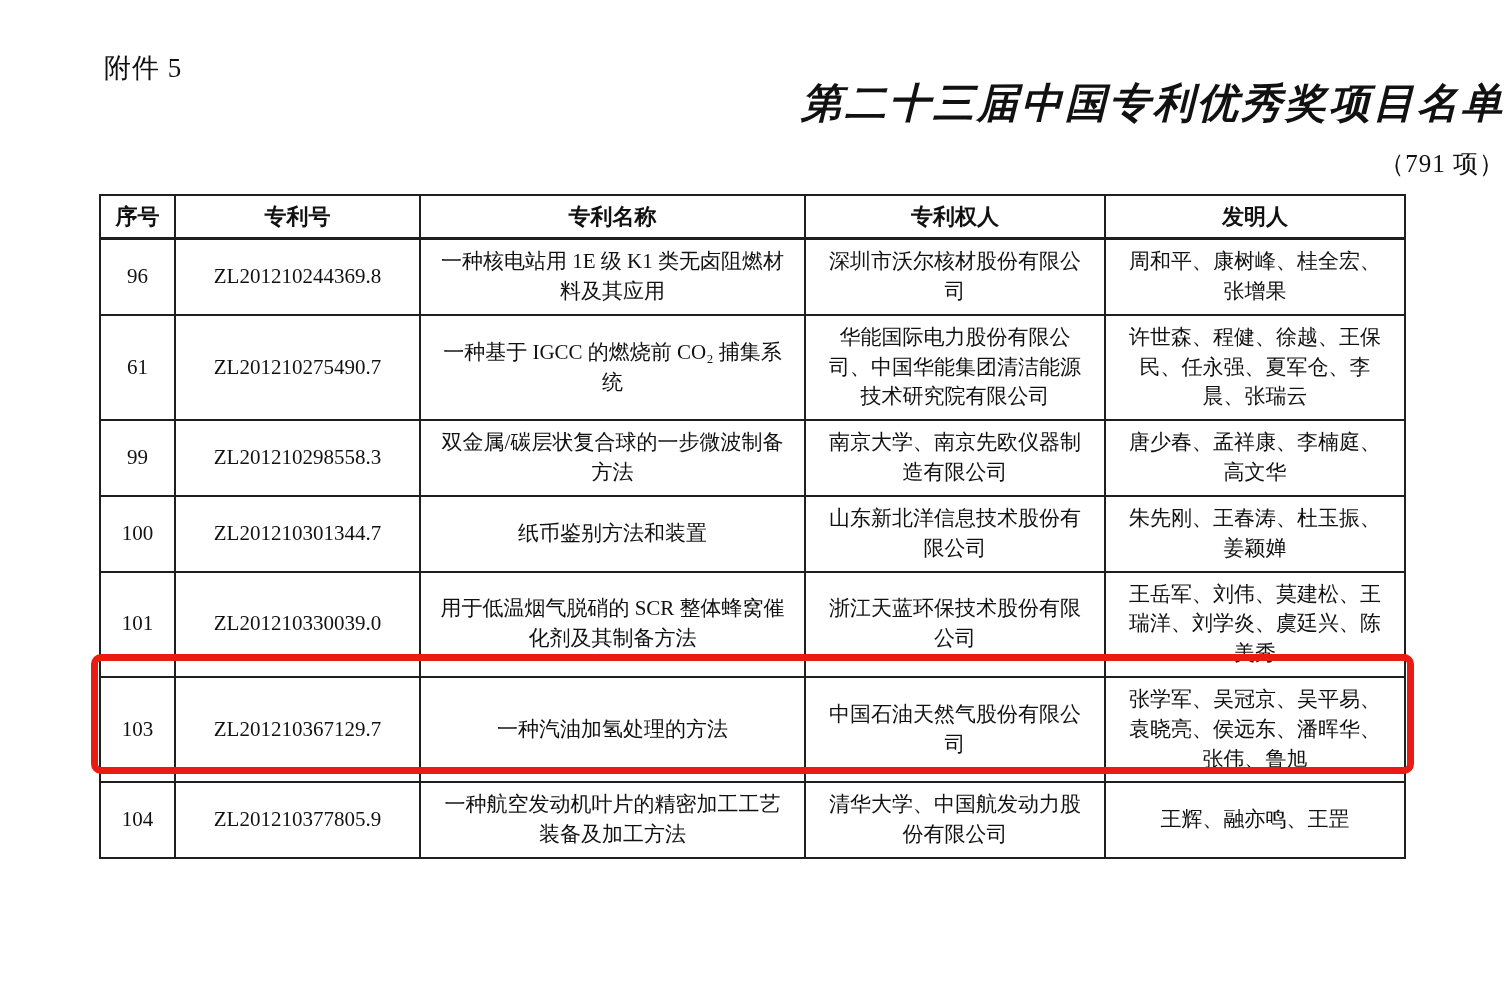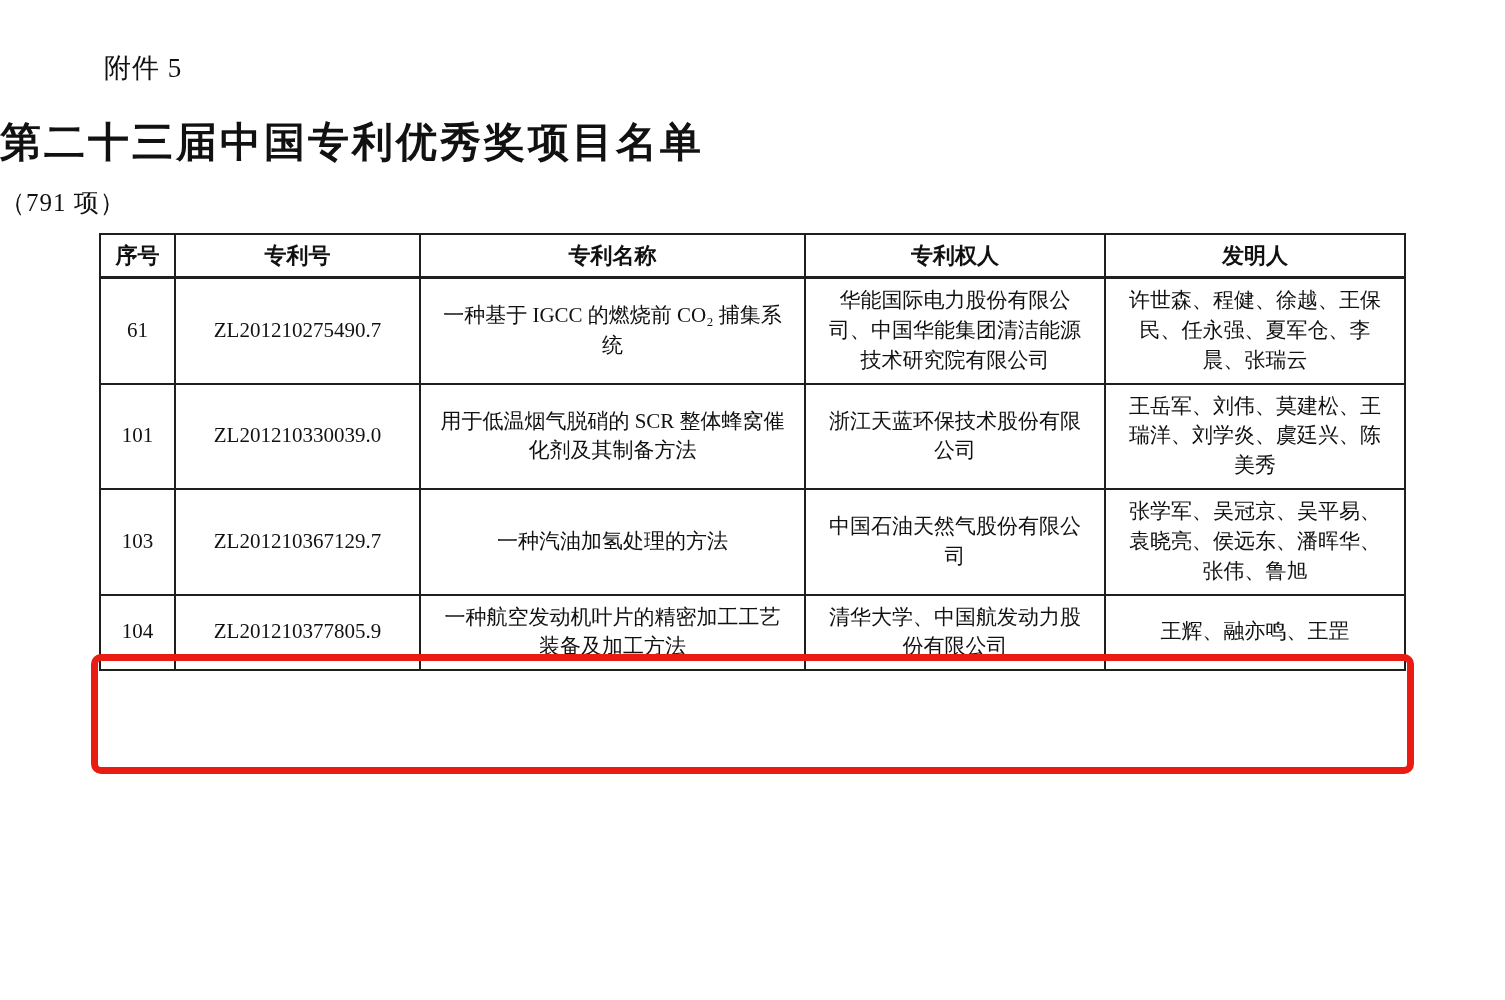--- a/index.html
+++ b/index.html
@@ -14,29 +14,30 @@
   }
   .attachment {
     position: absolute;
     left: 104px;
     top: 30px;
     font-size: 27px;
     letter-spacing: 1px;
     margin-top: 20px;
   }
   .title {
-    padding-top: 115px;
-    text-align: left;
+    padding-top: 76px;
+    text-align: right;
     font-size: 41px;
     font-weight: bold;
     letter-spacing: 3px;
+    font-style: italic;
   }
   .subtitle {
     margin-top: 16px;
-    text-align: left;
+    text-align: right;
     font-size: 25px;
     letter-spacing: 1px;
   }
   table.patents {
     border-collapse: collapse;
     table-layout: fixed;
     width: 1305px;
     margin: 14px auto 0 auto;
   }
   .patents th, .patents td {
@@ -90,25 +91,46 @@
     <tr>
       <th>序号</th>
       <th>专利号</th>
       <th>专利名称</th>
       <th>专利权人</th>
       <th>发明人</th>
     </tr>
   </thead>
   <tbody>
     <tr>
+      <td>96</td>
+      <td>ZL201210244369.8</td>
+      <td>一种核电站用 1E 级 K1 类无卤阻燃材料及其应用</td>
+      <td>深圳市沃尔核材股份有限公司</td>
+      <td>周和平、康树峰、桂全宏、张增果</td>
+    </tr>
+    <tr>
       <td>61</td>
       <td>ZL201210275490.7</td>
       <td>一种基于 IGCC 的燃烧前 CO₂ 捕集系统</td>
       <td>华能国际电力股份有限公司、中国华能集团清洁能源技术研究院有限公司</td>
       <td>许世森、程健、徐越、王保民、任永强、夏军仓、李晨、张瑞云</td>
+    </tr>
+    <tr>
+      <td>99</td>
+      <td>ZL201210298558.3</td>
+      <td>双金属/碳层状复合球的一步微波制备方法</td>
+      <td>南京大学、南京先欧仪器制造有限公司</td>
+      <td>唐少春、孟祥康、李楠庭、高文华</td>
+    </tr>
+    <tr>
+      <td>100</td>
+      <td>ZL201210301344.7</td>
+      <td>纸币鉴别方法和装置</td>
+      <td>山东新北洋信息技术股份有限公司</td>
+      <td>朱先刚、王春涛、杜玉振、姜颖婵</td>
     </tr>
     <tr class="highlight">
       <td>101</td>
       <td>ZL201210330039.0</td>
       <td>用于低温烟气脱硝的 SCR 整体蜂窝催化剂及其制备方法</td>
       <td>浙江天蓝环保技术股份有限公司</td>
       <td>王岳军、刘伟、莫建松、王瑞洋、刘学炎、虞廷兴、陈美秀</td>
     </tr>
     <tr>
       <td>103</td>

